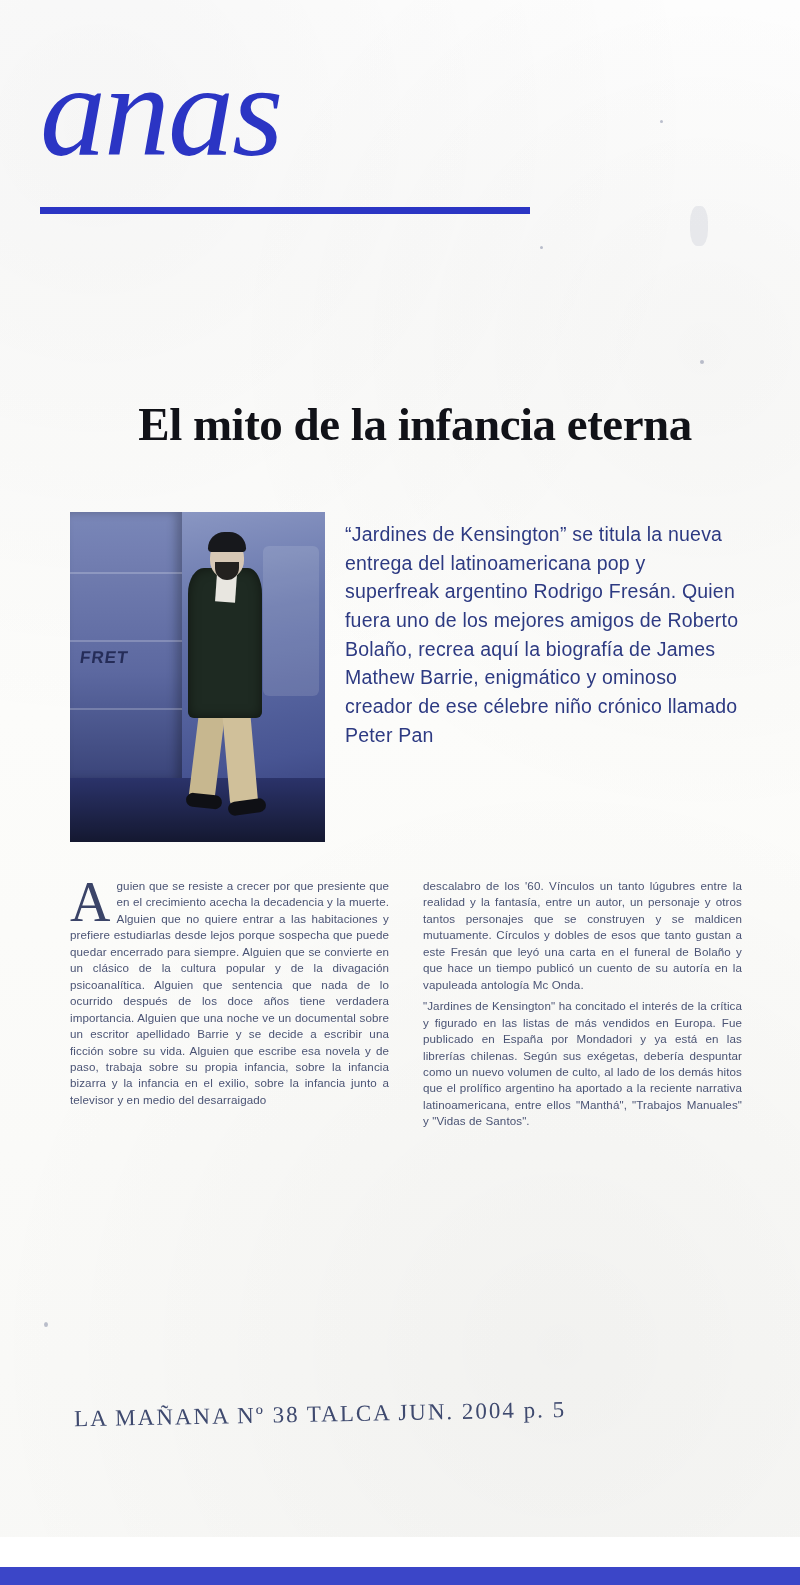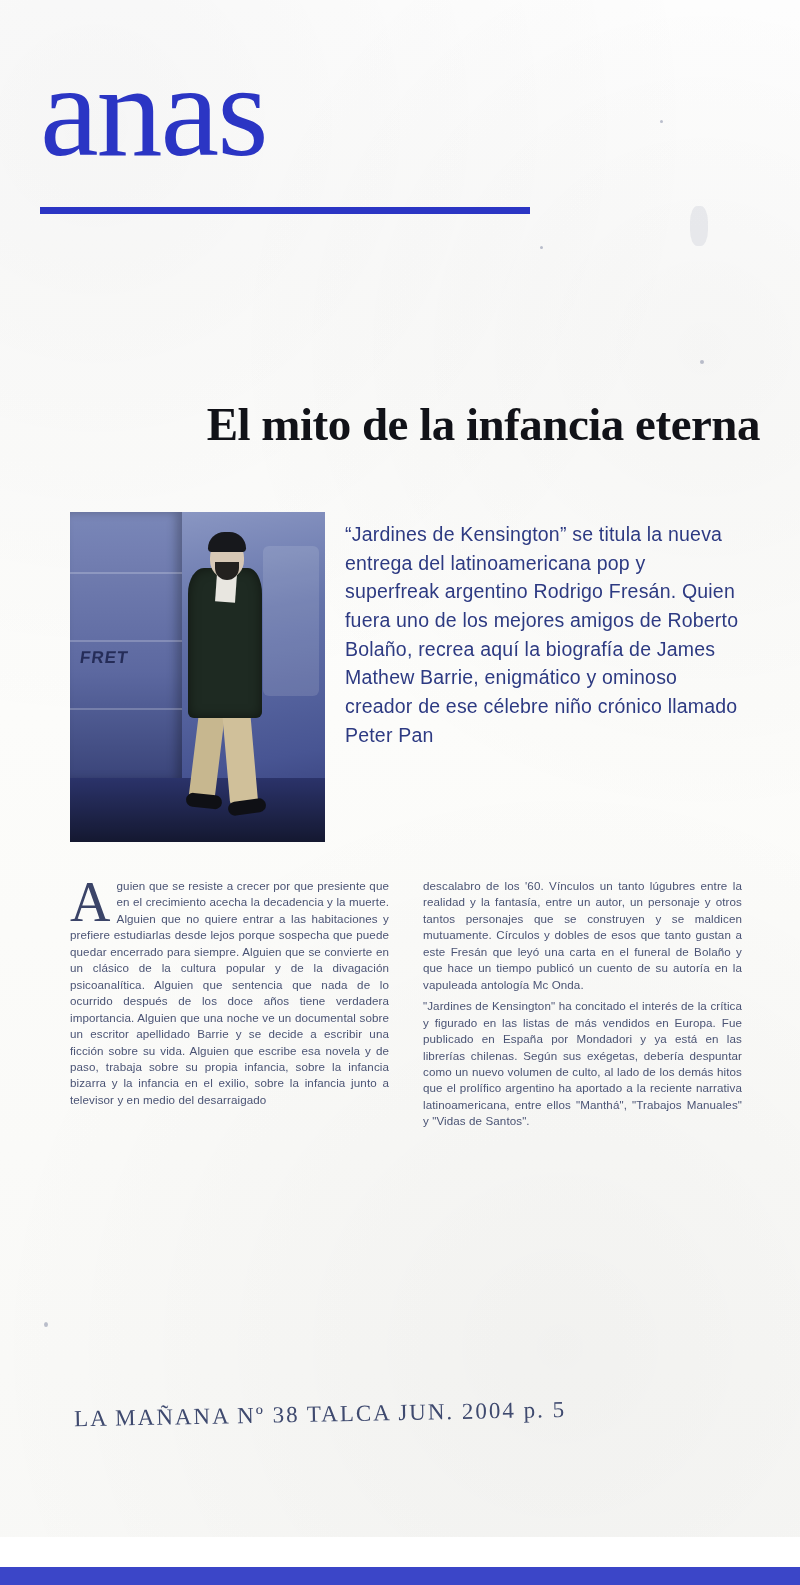--- a/index.html
+++ b/index.html
@@ -36,40 +36,41 @@
 
   
   .masthead {
     position: absolute;
     left: 40px;
     top: 48px;
     width: 500px;
   }
   .masthead-word {
     font-family: "Liberation Serif", serif;
+    font-style: italic;
     font-size: 132px;
     line-height: 0.95;
     color: #2b35c4;
     letter-spacing: -2px;
     font-weight: 400;
   }
   .masthead-rule {
     margin-top: 34px;
     height: 7px;
     width: 490px;
     background: #2b35c4;
   }
 
   
   .headline {
     position: absolute;
     left: 70px;
     top: 400px;
     width: 690px;
-    text-align: right;
+    text-align: center;
     font-family: "Liberation Serif", serif;
     font-weight: 700;
     font-size: 47px;
     line-height: 1.05;
     color: #111218;
     letter-spacing: -0.5px;
   }
 
   
   .photo {

